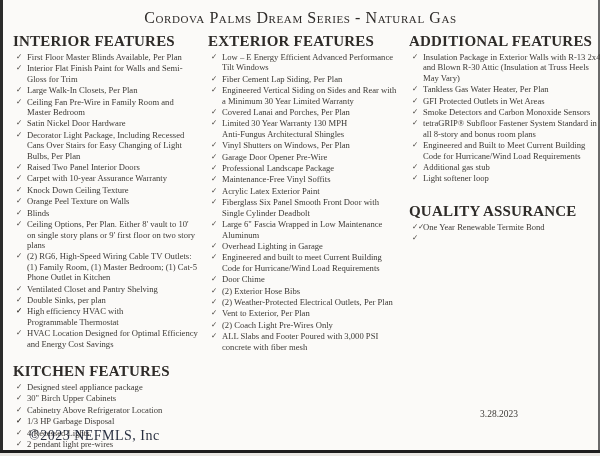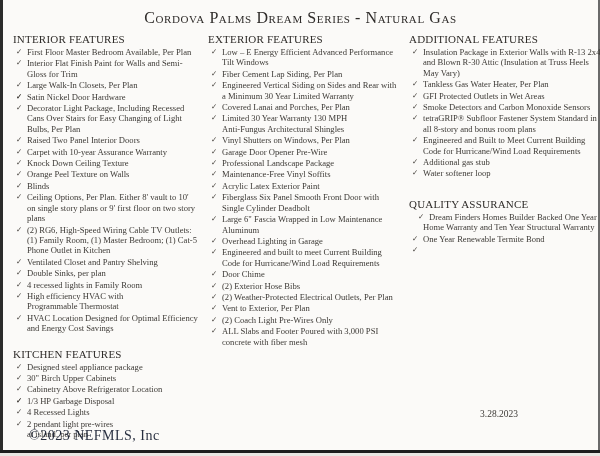--- a/index.html
+++ b/index.html
@@ -39,22 +39,22 @@
   .columns{
     display:grid;
     grid-template-columns:186px 192px 194px;
     column-gap:9px;
     padding-left:10px;
     padding-right:4px;
   }
   .section{margin:0 0 0 0;}
   .section + .section{margin-top:14px;}
   .section h2{
-    font-size:11px;
-    font-weight:normal;
+    font-size:15px;
+    font-weight:bold;
     color:#2f2c29;
     letter-spacing:0.2px;
     margin:0 0 2px 0;
   }
   ul.feature-list{
     list-style:none;
     margin:0;padding:0 0 0 3px;
   }
   li.feature-item{
     position:relative;
@@ -90,37 +90,37 @@
 </head>
 <body>
 
 <div class="page">
   <div class="title">Cordova Palms Dream Series - Natural Gas</div>
   <div class="columns">
     <div class="col">
         <div class="section">
           <h2>INTERIOR FEATURES</h2>
           <ul class="feature-list">
-            <li class="feature-item"><span class="check">✓</span><span>First Floor Master Bedroom Available, Per Plan</span></li>
+            <li class="feature-item"><span class="check">✓</span><span>First Floor Master Blinds Available, Per Plan</span></li>
             <li class="feature-item"><span class="check">✓</span><span>Interior Flat Finish Paint for Walls and Semi-Gloss for Trim</span></li>
             <li class="feature-item"><span class="check">✓</span><span>Large Walk-In Closets, Per Plan</span></li>
-            <li class="feature-item"><span class="check">✓</span></li>
+            <li class="feature-item"><span class="check">✓</span><span>Ceiling Fan Pre-Wire in Family Room and Master Bedroom</span></li>
             <li class="feature-item"><span class="check">✓</span><span>Satin Nickel Door Hardware</span></li>
             <li class="feature-item"><span class="check">✓</span><span>Decorator Light Package, Including Recessed Cans Over Stairs for Easy Changing of Light Bulbs, Per Plan</span></li>
             <li class="feature-item"><span class="check">✓</span><span>Raised Two Panel Interior Doors</span></li>
             <li class="feature-item"><span class="check">✓</span><span>Carpet with 10-year Assurance Warranty</span></li>
             <li class="feature-item"><span class="check">✓</span><span>Knock Down Ceiling Texture</span></li>
             <li class="feature-item"><span class="check">✓</span><span>Orange Peel Texture on Walls</span></li>
             <li class="feature-item"><span class="check">✓</span><span>Blinds</span></li>
             <li class="feature-item"><span class="check">✓</span><span>Ceiling Options, Per Plan. Either 8' vault to 10' on single story plans or 9' first floor on two story plans</span></li>
             <li class="feature-item"><span class="check">✓</span><span>(2) RG6, High-Speed Wiring Cable TV Outlets:
 (1) Family  Room, (1) Master Bedroom; (1) Cat-5 Phone Outlet in Kitchen</span></li>
             <li class="feature-item"><span class="check">✓</span><span>Ventilated Closet and Pantry Shelving</span></li>
             <li class="feature-item"><span class="check">✓</span><span>Double Sinks, per plan</span></li>
-            <li class="feature-item"><span class="check">✓</span><span>4 recessed lights in Family Room</span></li>
+            <li class="feature-item"><span class="check">✓</span></li>
             <li class="feature-item"><span class="check">✓</span><span>High efficiency HVAC with
 Programmable Thermostat</span></li>
             <li class="feature-item"><span class="check">✓</span><span>HVAC Location Designed for Optimal Efficiency and Energy Cost Savings</span></li>
           </ul>
         </div>
         <div class="section">
           <h2>KITCHEN FEATURES</h2>
           <ul class="feature-list">
             <li class="feature-item"><span class="check">✓</span><span>Designed steel appliance package</span></li>
             <li class="feature-item"><span class="check">✓</span><span>30" Birch Upper Cabinets</span></li>
@@ -165,27 +165,27 @@
         <div class="section">
           <h2>ADDITIONAL FEATURES</h2>
           <ul class="feature-list">
             <li class="feature-item"><span class="check">✓</span><span>Insulation Package in Exterior Walls with R-13 2x4 and Blown R-30 Attic (Insulation at Truss Heels May Vary)</span></li>
             <li class="feature-item"><span class="check">✓</span><span>Tankless Gas Water Heater, Per Plan</span></li>
             <li class="feature-item"><span class="check">✓</span><span>GFI Protected Outlets in Wet Areas</span></li>
             <li class="feature-item"><span class="check">✓</span><span>Smoke Detectors and Carbon Monoxide Sensors</span></li>
             <li class="feature-item"><span class="check">✓</span><span>tetraGRIP® Subfloor Fastener System Standard in all 8-story and bonus room plans</span></li>
             <li class="feature-item"><span class="check">✓</span><span>Engineered and Built to Meet Current  Building Code for Hurricane/Wind Load Requirements</span></li>
             <li class="feature-item"><span class="check">✓</span><span>Additional gas stub</span></li>
-            <li class="feature-item"><span class="check">✓</span><span>Water softener loop</span></li>
+            <li class="feature-item"><span class="check">✓</span><span>Light softener loop</span></li>
           </ul>
         </div>
         <div class="section qa" style="margin-top: 19px;">
           <h2>QUALITY ASSURANCE</h2>
           <ul class="feature-list">
-            <li class="feature-item"><span class="check">✓</span><span>Dream Finders Homes Builder Backed One Year Home Warranty and Ten Year Structural Warranty</span></li>
+            <li class="feature-item"><span class="check">✓</span></li>
             <li class="feature-item"><span class="check">✓</span><span>One Year Renewable Termite Bond</span></li>
             <li class="feature-item"><span class="check">✓</span></li>
           </ul>
         </div>
       </div>
   </div>
   <div class="rev-date">3.28.2023</div>
   <div class="watermark">©2023 NEFMLS, Inc</div>
 </div>
 <div class="edge-bottom"></div>

